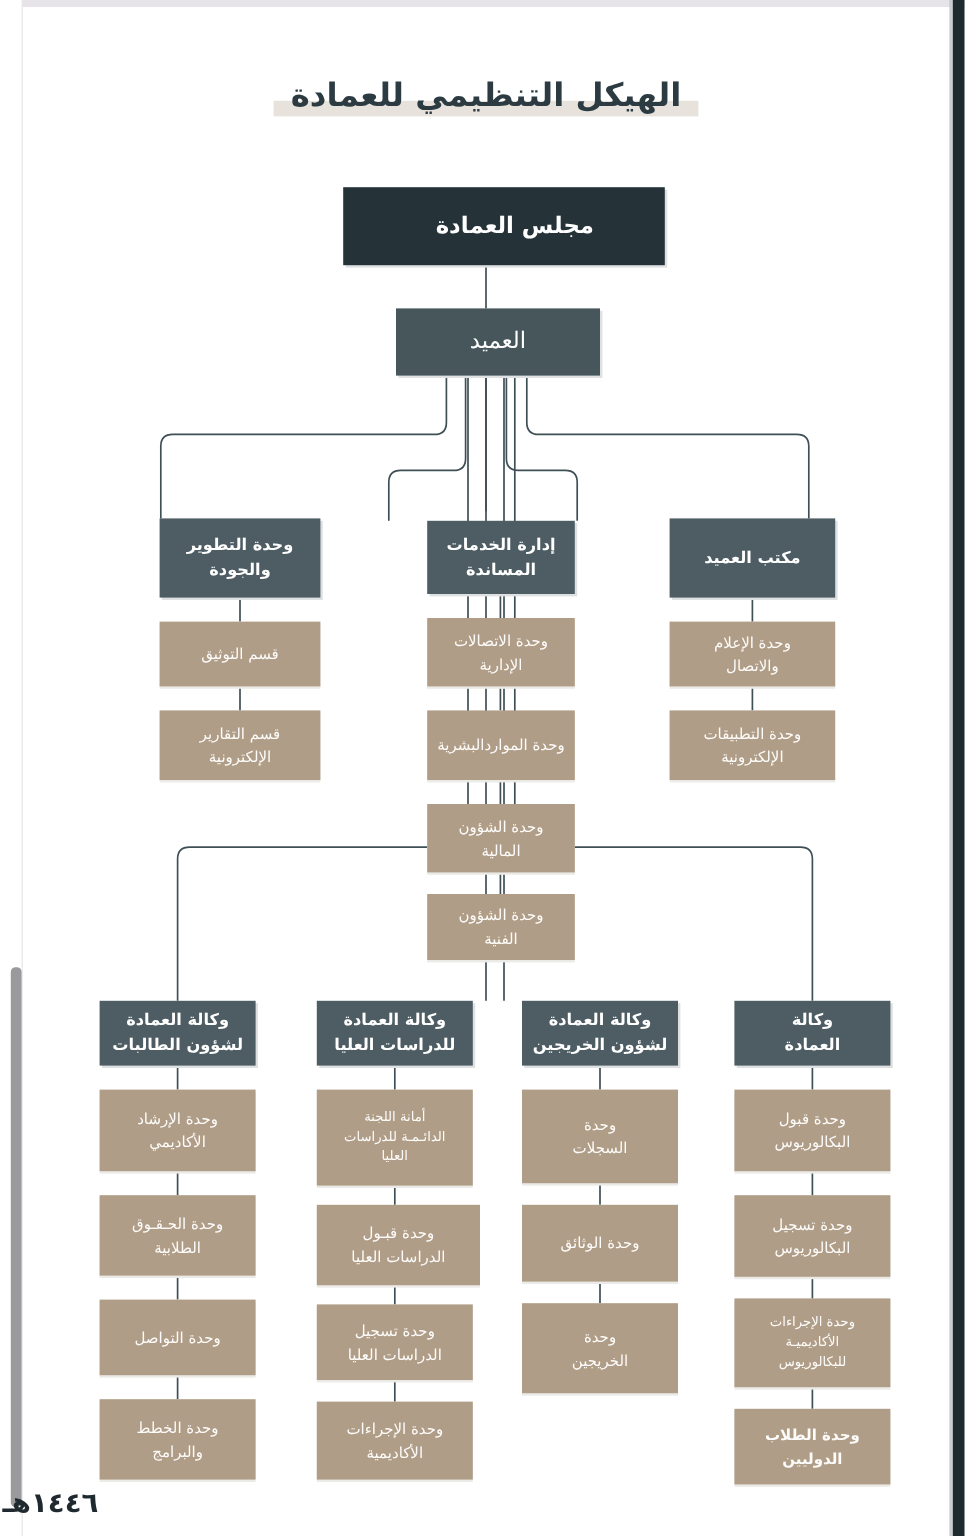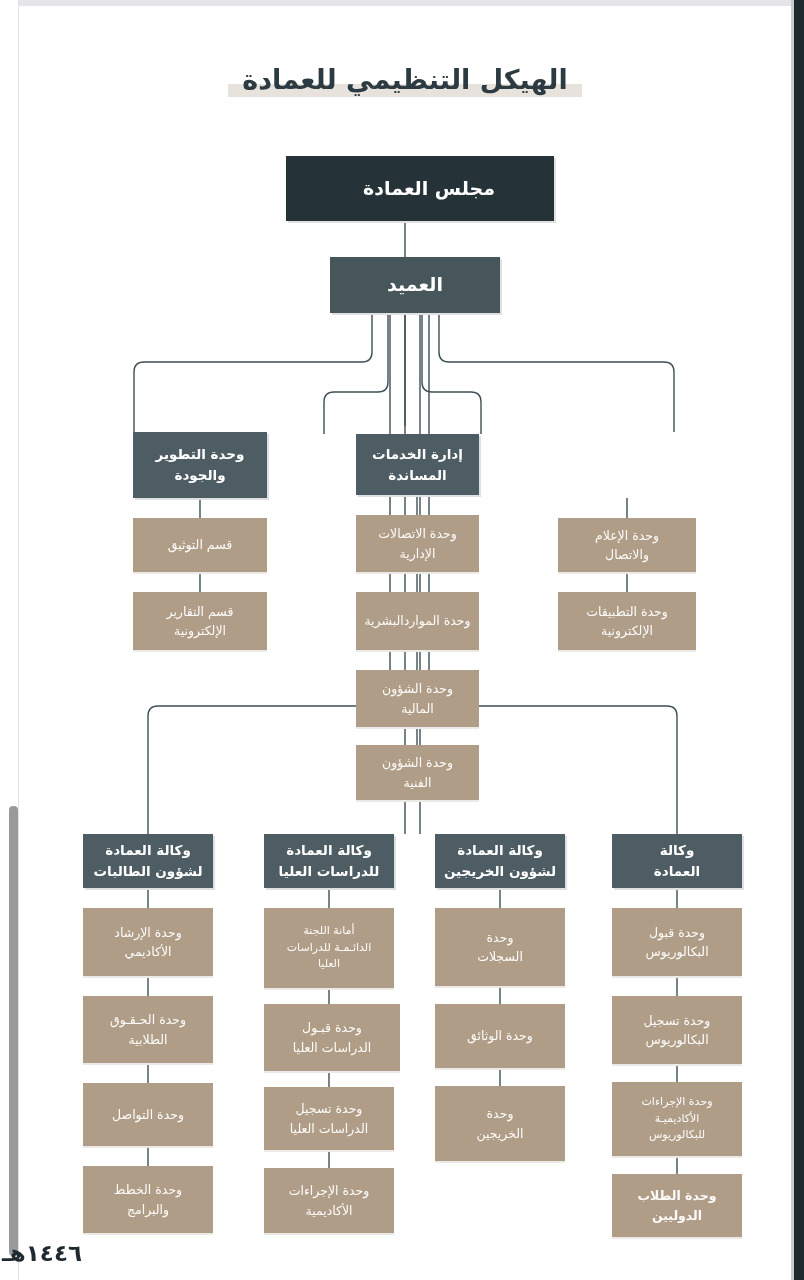--- a/index.html
+++ b/index.html
@@ -125,21 +125,21 @@
 
   .lvl0 {
     background: #253238;
     font-size: 19px;
     font-weight: 600;
     box-shadow: 2px 2px 0 0 #dfe0e2;
   }
   .lvl1 {
     background: #46565a;
     font-size: 19px;
-    font-weight: 700;
+    font-weight: 400;
     box-shadow: 2px 2px 0 0 #dfe0e2;
   }
   .dept {
     background: #4d5d63;
     font-size: 13.5px;
     font-weight: 600;
     box-shadow: 2px 2px 0 0 #dfe0e2;
   }
   .unit {
     background: #b09d87;
@@ -271,20 +271,23 @@
     </div>
     <div class="node unit" style="left:337px; top:664px; width:123px; height:57px; flex-direction:column;">
       <span>وحدة الشؤون</span>
       <span>المالية</span>
     </div>
     <div class="node unit" style="left:337px; top:739px; width:123px; height:55px; flex-direction:column;">
       <span>وحدة الشؤون</span>
       <span>الفنية</span>
     </div>
 
+    <div class="node dept" style="left:539px; top:426px; width:138px; height:66px;">
+      <span>مكتب العميد</span>
+    </div>
     <div class="node unit" style="left:539px; top:512px; width:138px; height:54px; flex-direction:column;">
       <span>وحدة الإعلام</span>
       <span>والاتصال</span>
     </div>
     <div class="node unit" style="left:539px; top:586px; width:138px; height:58px; flex-direction:column;">
       <span>وحدة التطبيقات</span>
       <span>الإلكترونية</span>
     </div>
 
     <div class="node dept" style="left:64px; top:828px; width:130px; height:54px; flex-direction:column;">

